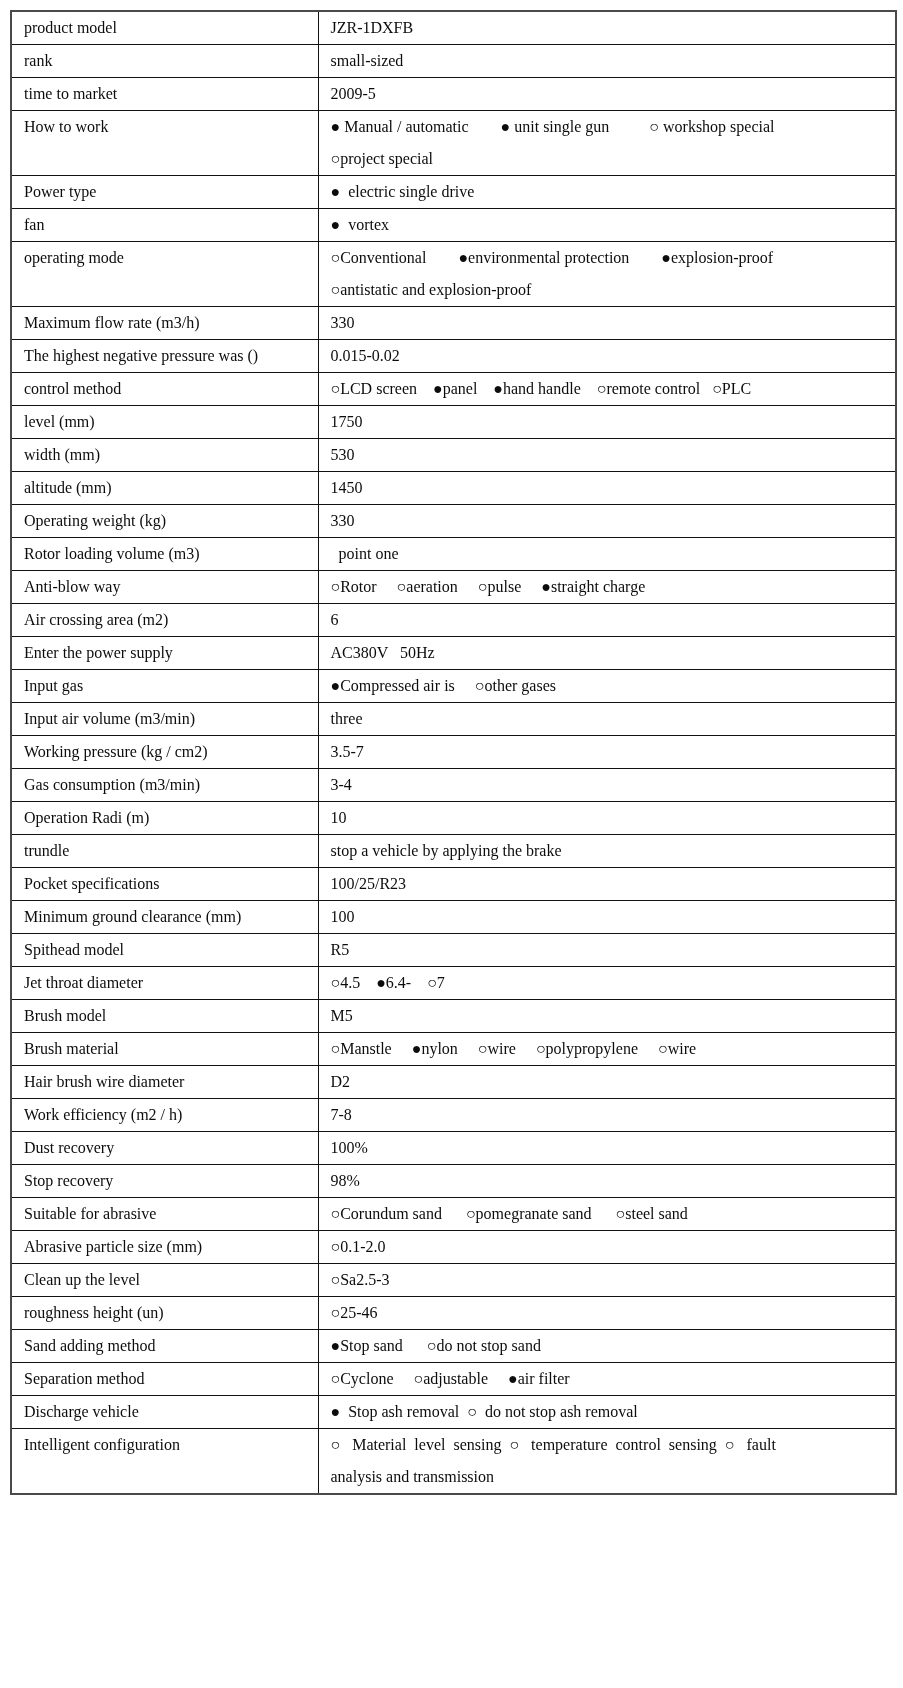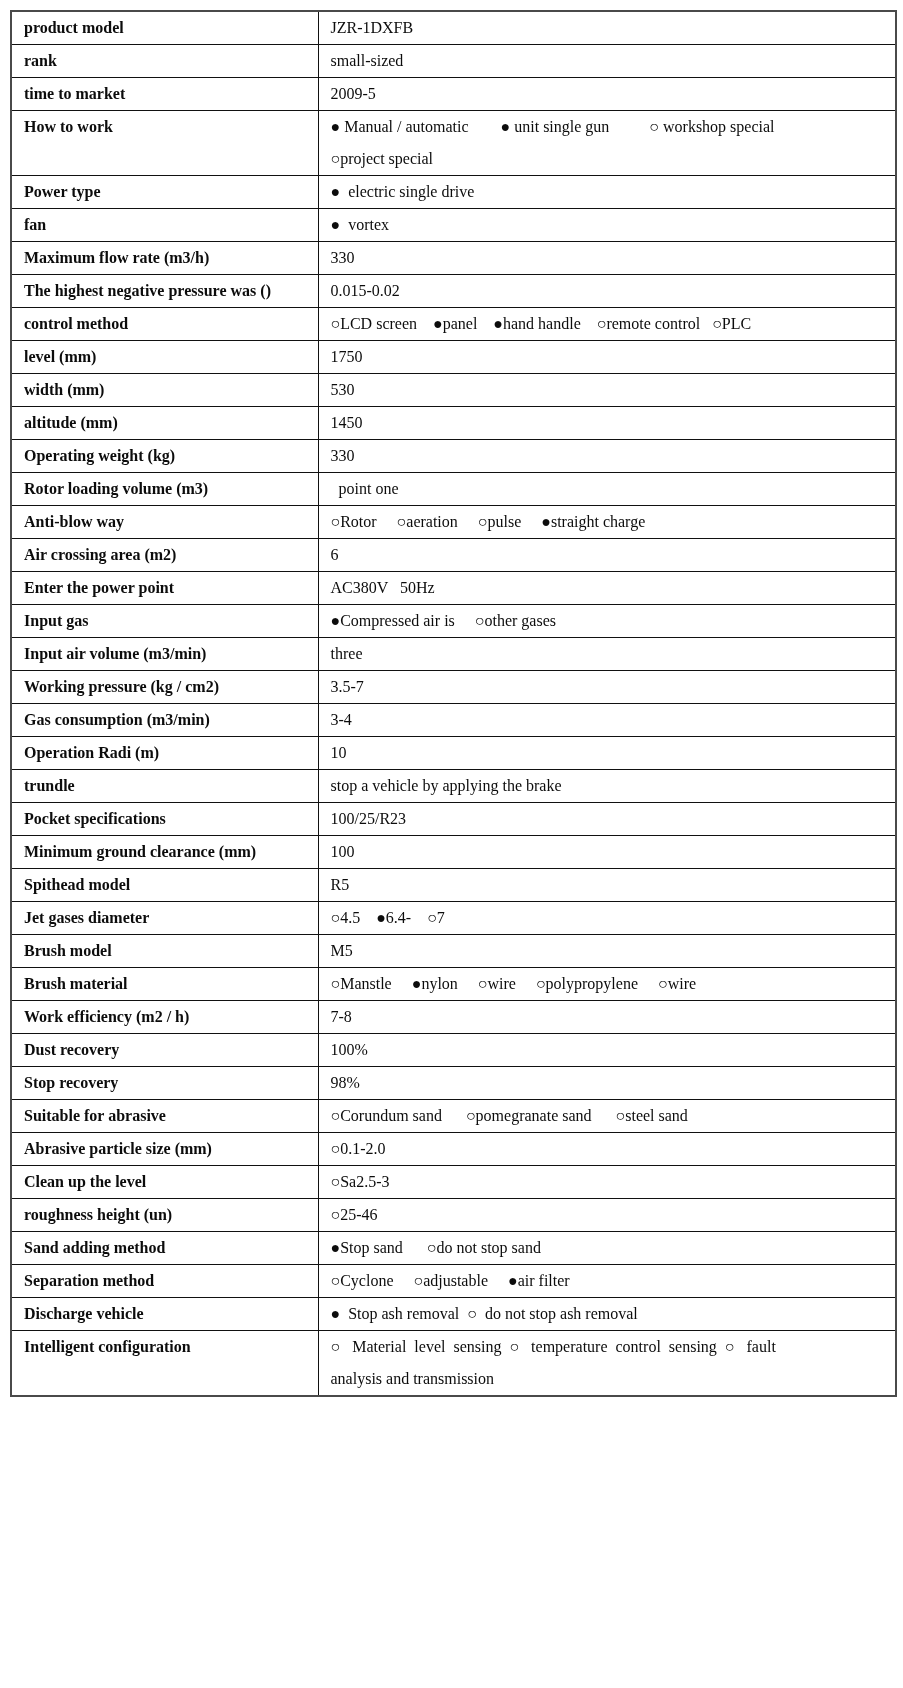--- a/index.html
+++ b/index.html
@@ -27,21 +27,20 @@
     font-size: 16px;
     line-height: 32px;
     vertical-align: top;
     white-space: pre-wrap;
     word-wrap: break-word;
     padding: 0 8px 0 12px;
     color: #0c0c0c;
   }
   td.label-cell {
     width: 307px;
-    font-weight: bold;
   }
   td.value-cell {
   }
 </style>
 </head>
 <body>
 
 <div class="page">
   <table class="spec-table">
     <colgroup>
@@ -68,20 +67,25 @@
         </tr>
         <tr>
           <td class="label-cell">Power type</td>
           <td class="value-cell">●  electric single drive</td>
         </tr>
         <tr>
           <td class="label-cell">fan</td>
           <td class="value-cell">●  vortex</td>
         </tr>
         <tr>
+          <td class="label-cell">operating mode</td>
+          <td class="value-cell">○Conventional        ●environmental protection        ●explosion-proof
+○antistatic and explosion-proof</td>
+        </tr>
+        <tr>
           <td class="label-cell">Maximum flow rate (m3/h)</td>
           <td class="value-cell">330</td>
         </tr>
         <tr>
           <td class="label-cell">The highest negative pressure was ()</td>
           <td class="value-cell">0.015-0.02</td>
         </tr>
         <tr>
           <td class="label-cell">control method</td>
           <td class="value-cell">○LCD screen    ●panel    ●hand handle    ○remote control   ○PLC</td>
@@ -108,21 +112,21 @@
         </tr>
         <tr>
           <td class="label-cell">Anti-blow way</td>
           <td class="value-cell">○Rotor     ○aeration     ○pulse     ●straight charge</td>
         </tr>
         <tr>
           <td class="label-cell">Air crossing area (m2)</td>
           <td class="value-cell">6</td>
         </tr>
         <tr>
-          <td class="label-cell">Enter the power point</td>
+          <td class="label-cell">Enter the power supply</td>
           <td class="value-cell">AC380V   50Hz</td>
         </tr>
         <tr>
           <td class="label-cell">Input gas</td>
           <td class="value-cell">●Compressed air is     ○other gases</td>
         </tr>
         <tr>
           <td class="label-cell">Input air volume (m3/min)</td>
           <td class="value-cell">three</td>
         </tr>
@@ -148,30 +152,34 @@
         </tr>
         <tr>
           <td class="label-cell">Minimum ground clearance (mm)</td>
           <td class="value-cell">100</td>
         </tr>
         <tr>
           <td class="label-cell">Spithead model</td>
           <td class="value-cell">R5</td>
         </tr>
         <tr>
-          <td class="label-cell">Jet gases diameter</td>
+          <td class="label-cell">Jet throat diameter</td>
           <td class="value-cell">○4.5    ●6.4-    ○7</td>
         </tr>
         <tr>
           <td class="label-cell">Brush model</td>
           <td class="value-cell">M5</td>
         </tr>
         <tr>
           <td class="label-cell">Brush material</td>
           <td class="value-cell">○Manstle     ●nylon     ○wire     ○polypropylene     ○wire</td>
+        </tr>
+        <tr>
+          <td class="label-cell">Hair brush wire diameter</td>
+          <td class="value-cell">D2</td>
         </tr>
         <tr>
           <td class="label-cell">Work efficiency (m2 / h)</td>
           <td class="value-cell">7-8</td>
         </tr>
         <tr>
           <td class="label-cell">Dust recovery</td>
           <td class="value-cell">100%</td>
         </tr>
         <tr>

